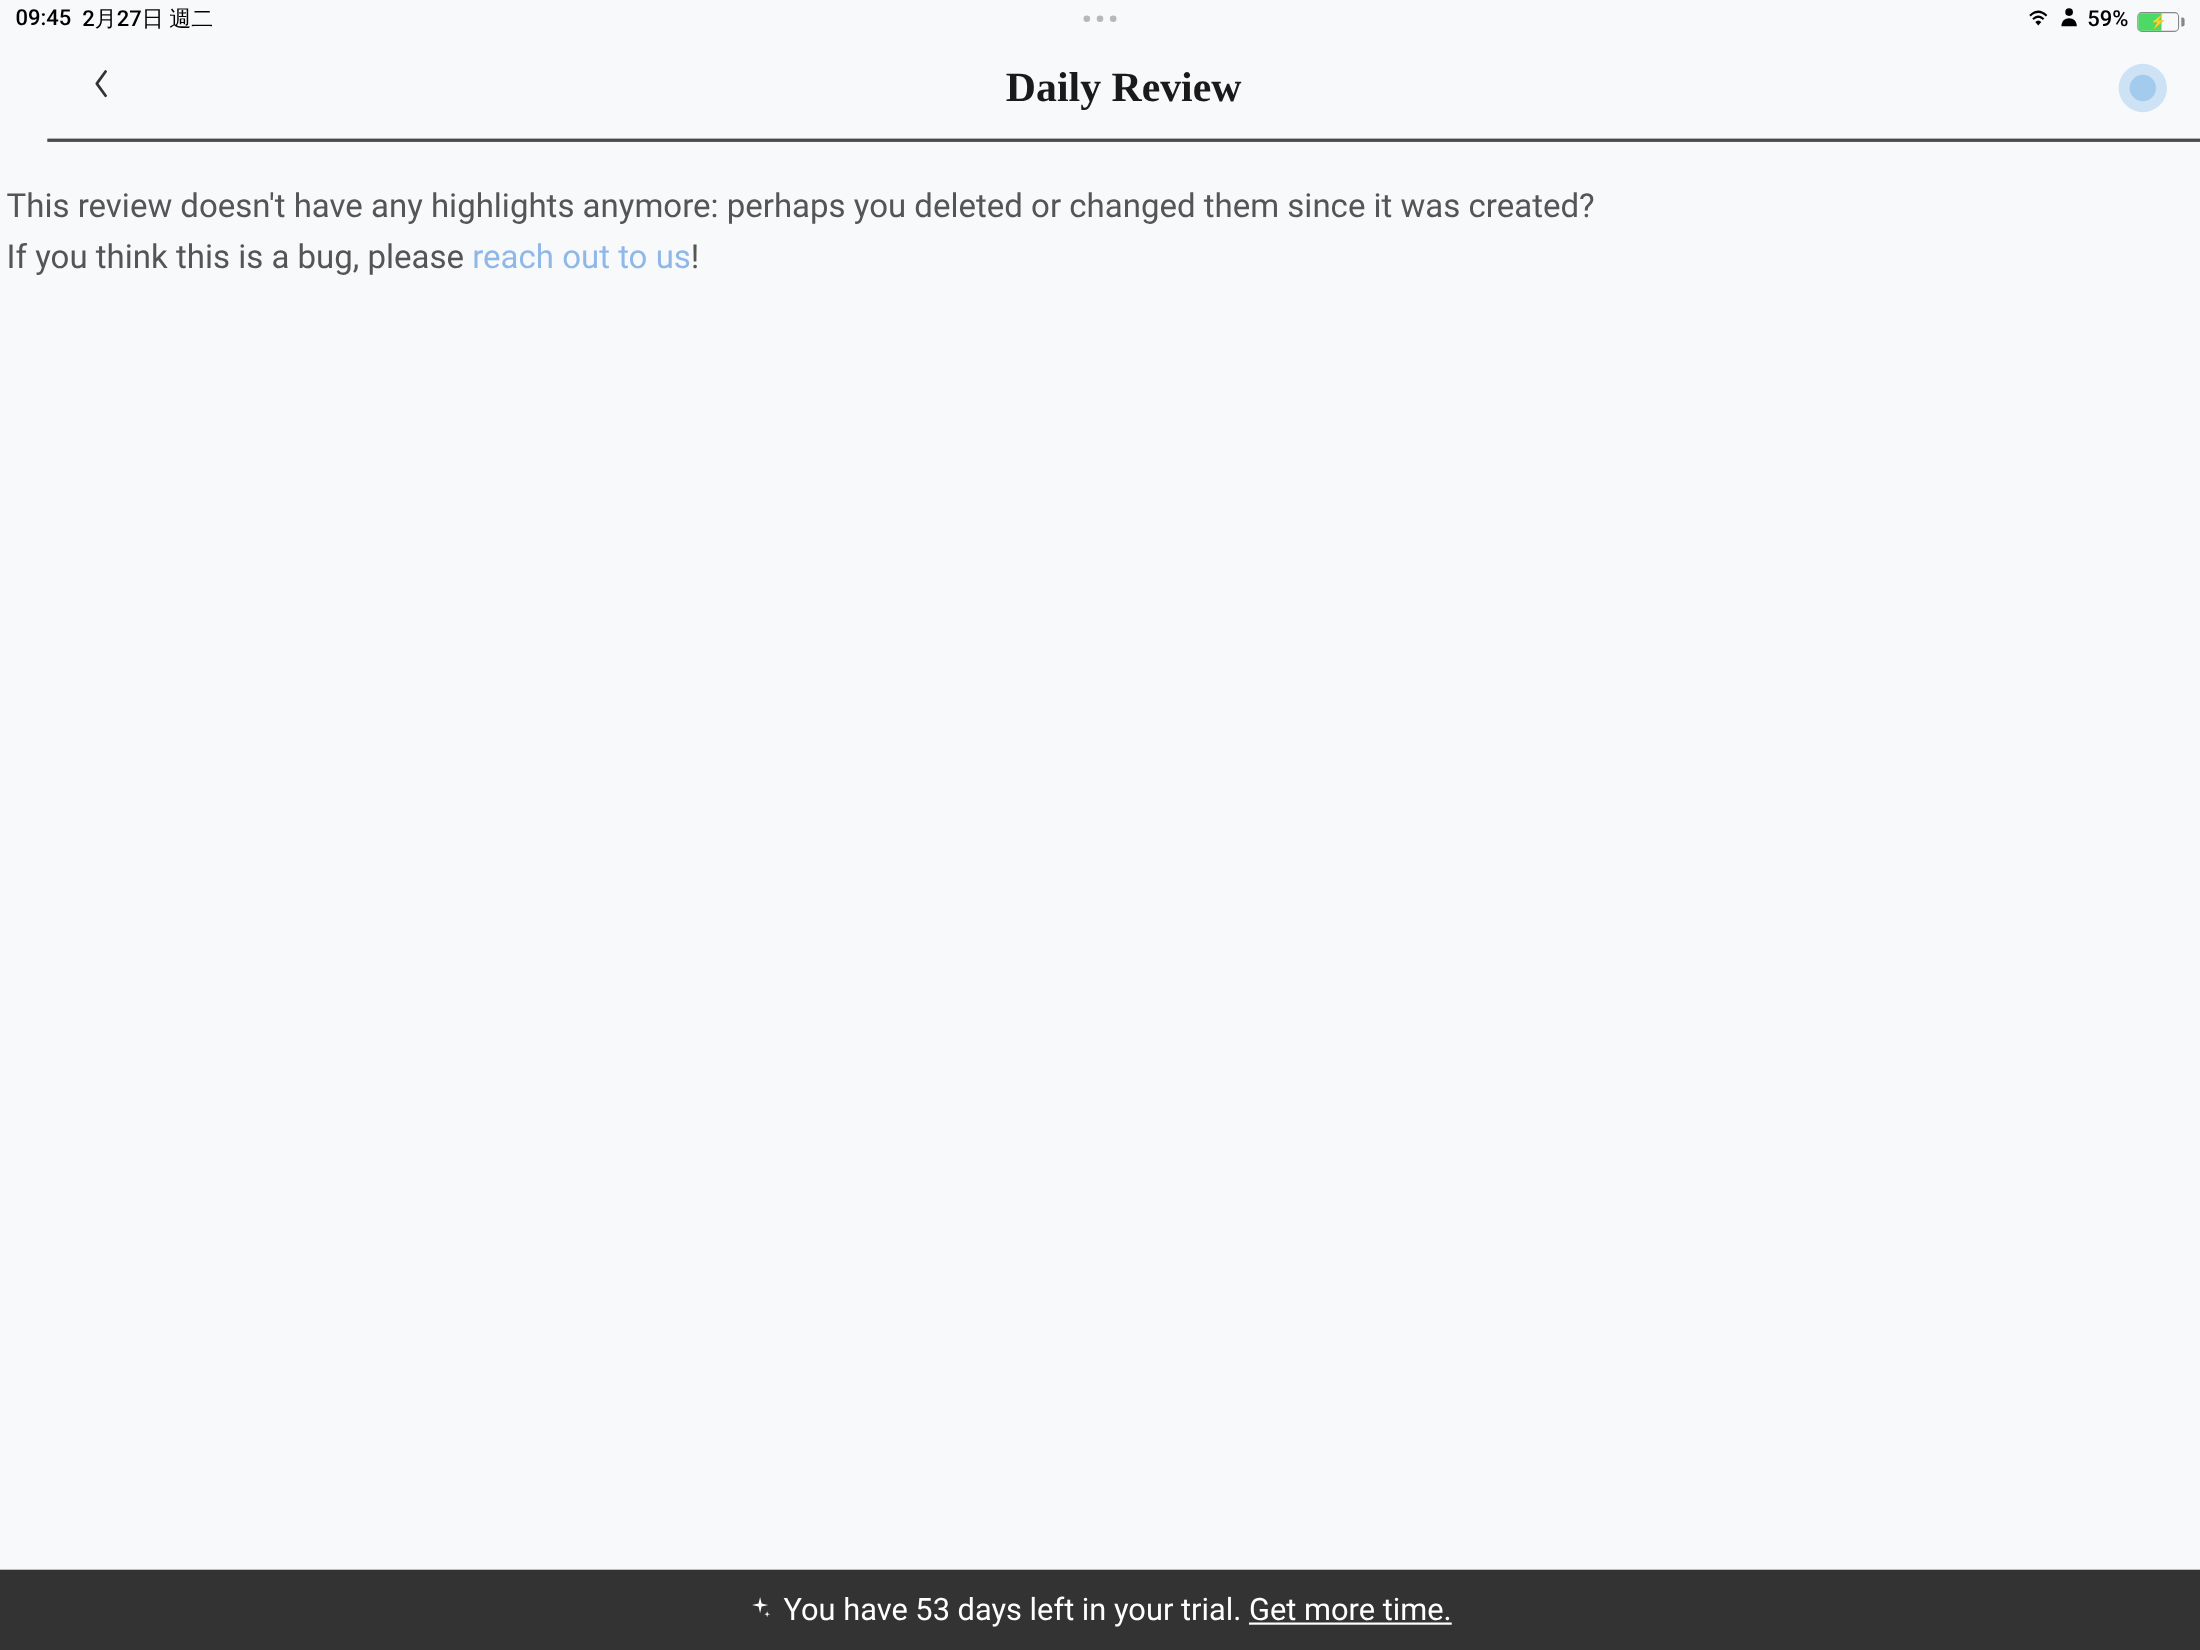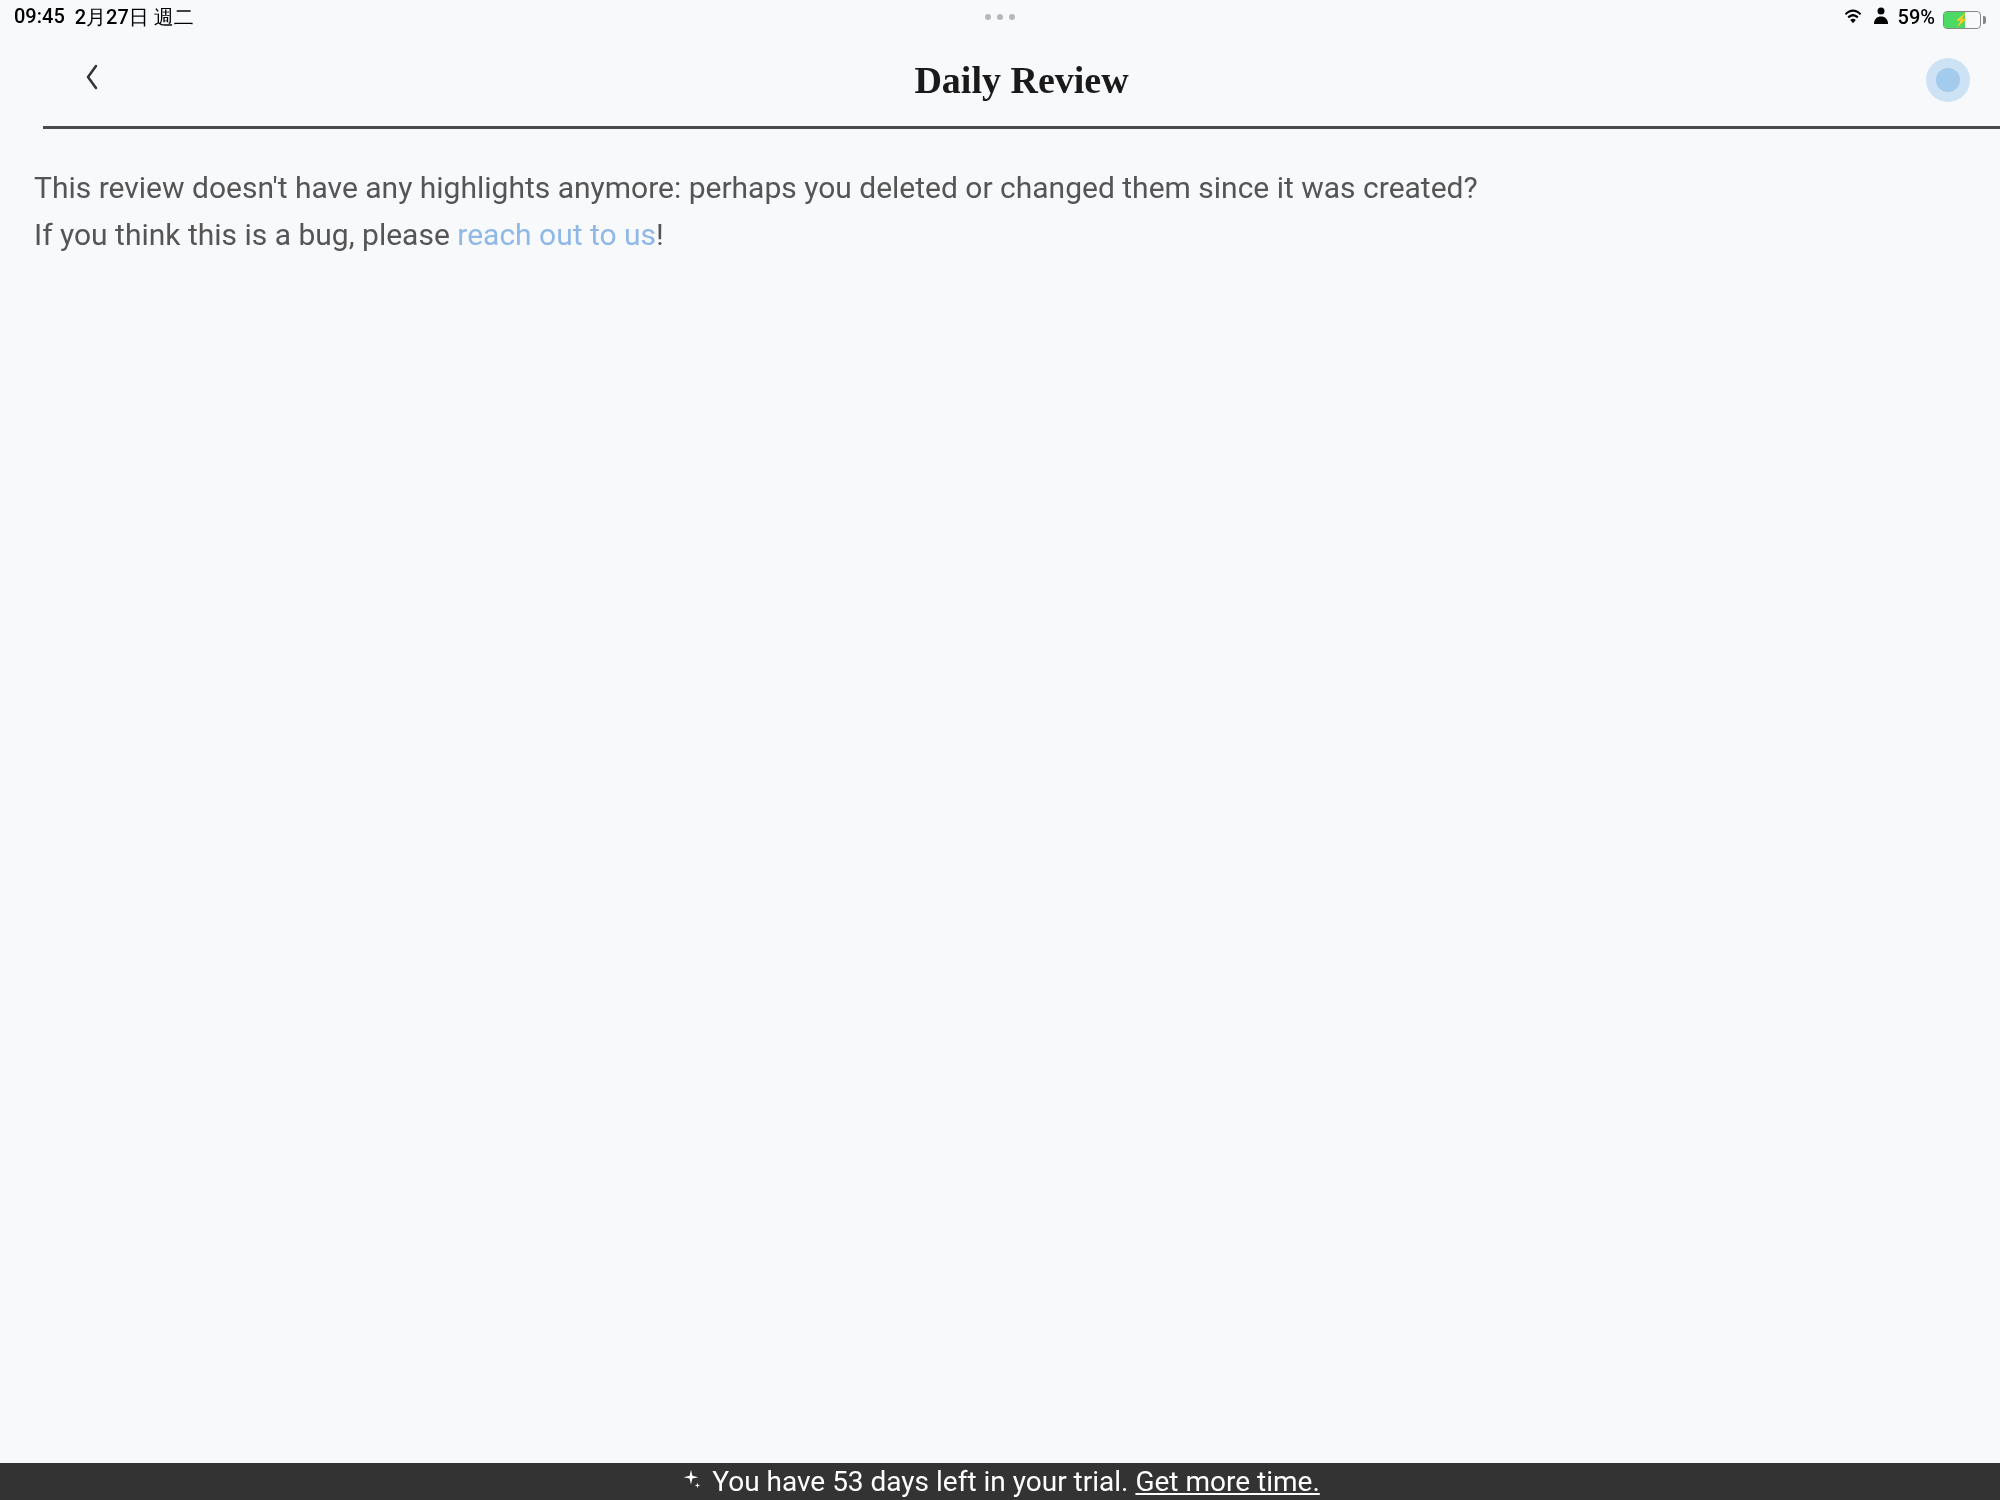--- a/index.html
+++ b/index.html
@@ -150,39 +150,38 @@
       height: 24px;
       border-radius: 50%;
       background: #a3cbed;
     }
     
     .content {
       padding: 36px 6px;
       font-size: 30px;
       line-height: 1.55;
       color: #555;
-      margin-left: 28px;
     }
     
     .content-link {
       color: #8fb8e8;
       cursor: pointer;
     }
     
     .bottom-bar {
       position: absolute;
       bottom: 0;
       left: 0;
       right: 0;
       background: #333;
       color: #fff;
       display: flex;
       align-items: center;
       justify-content: center;
-      padding: 2px;
+      padding: 20px;
       font-size: 28px;
       gap: 10px;
     }
     
     .sparkle-icon {
       font-size: 22px;
     }
     
     .get-more {
       text-decoration: underline;

